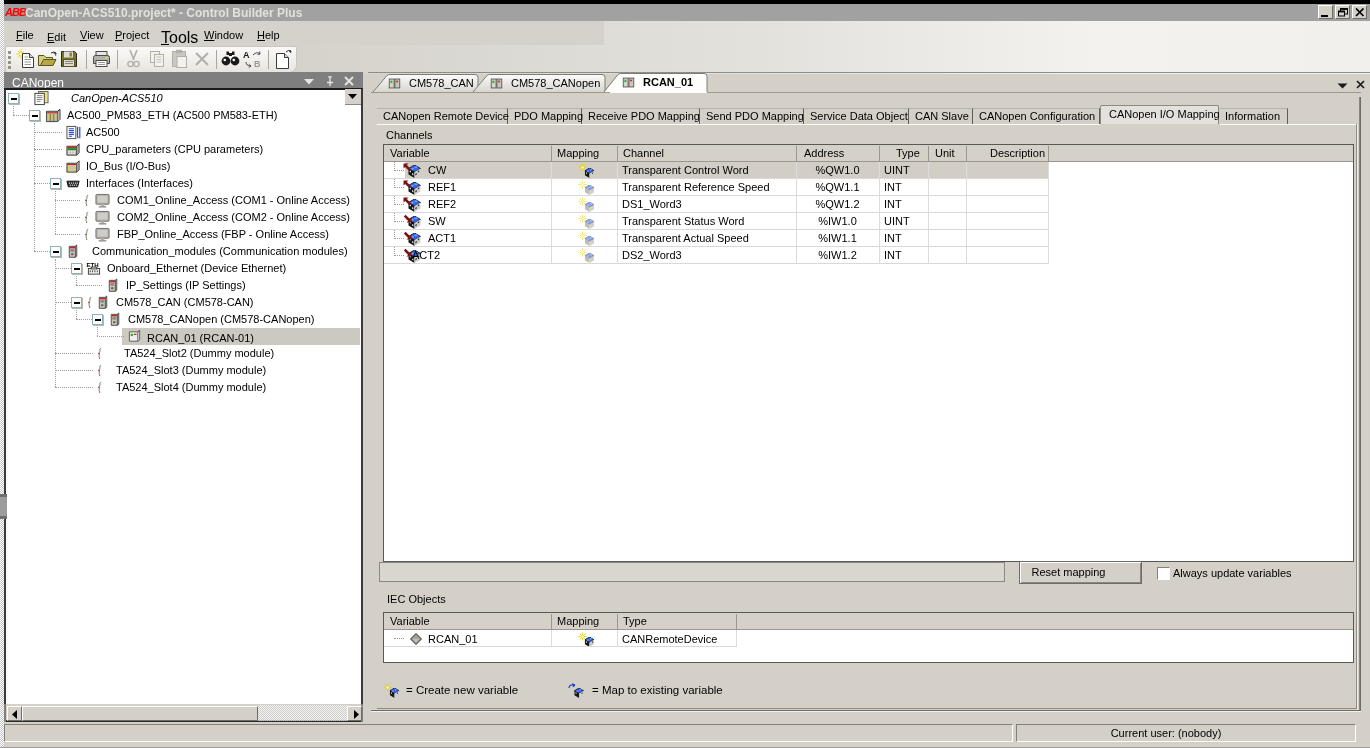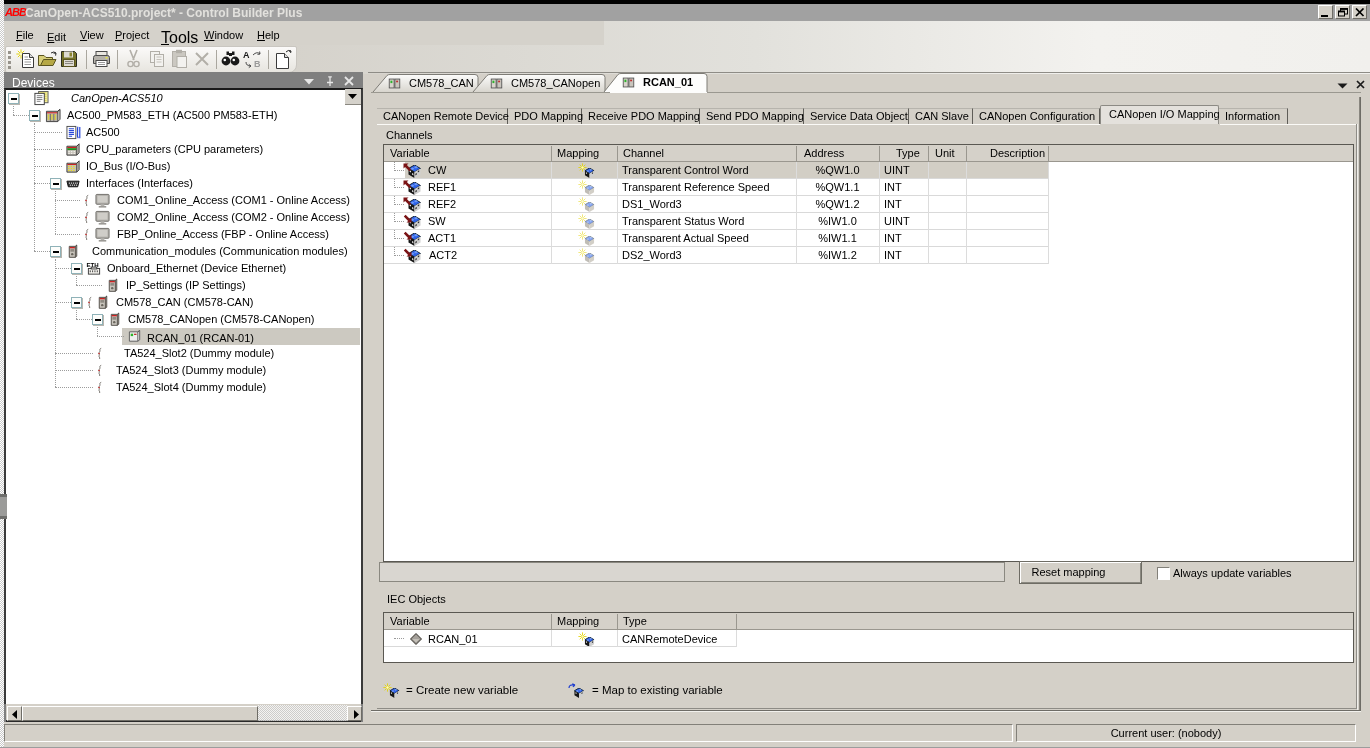--- a/index.html
+++ b/index.html
@@ -259,21 +259,21 @@
  <path d="M10 6 Q14 2 17 5 M17 5 L16.6 2.5 M17 5 L14.5 5.4" stroke="#4a4a4a" fill="none"></path>
     </svg>
     <svg class="abs" style="left:275px;top:3px" width="18" height="20">
  <path d="M1.5 4.5 H9.5 L13.5 8.5 V19.5 H1.5 Z" fill="#fff" stroke="#3a3a3a"></path>
  <path d="M9.5 4.5 V8.5 H13.5" fill="#d9d9d9" stroke="#3a3a3a"></path>
  <path d="M11 3 Q13 0.5 16 2 M16 2 L14 2.2 M16 2 L15.6 4" stroke="#2a2a2a" fill="none"></path>
     </svg>
   </div>
 
 <div class="abs" style="left:4px;top:72px;width:359px;height:650px;background:#7f7f7f"></div>
-<div class="abs" style="left:12px;top:76px;color:#fff;font-size:12px">Devices</div>
+<div class="abs" style="left:12px;top:76px;color:#fff;font-size:12px">CANopen</div>
 <div id="devhdricons">
     <svg class="abs" style="left:303px;top:78px" width="12" height="7">
       <path d="M1 1 H11 L6 6.5 Z" fill="#e6e6e6"></path>
     </svg>
     <svg class="abs" style="left:325px;top:76px" width="10" height="11">
       <path d="M5 0.8 V6.5 M2 6.5 H8 M5 6.5 V10 M3.2 0.8 H6.8" stroke="#e6e6e6" stroke-width="1.3" fill="none"></path>
     </svg>
     <svg class="abs" style="left:344px;top:76px" width="10" height="10">
       <path d="M1 1 L9 9 M9 1 L1 9" stroke="#e6e6e6" stroke-width="1.8"></path>
     </svg>
@@ -491,21 +491,21 @@
       <use href="#cube" width="13" height="13"></use>
     </svg><svg class="abs" style="left:403px;top:231px" width="9" height="9">
       <path d="M8.5 8.5 H3.5 L5.1 6.9 L0.8 2.6 L2.6 0.8 L6.9 5.1 L8.5 3.5 Z" fill="#7b1416"></path>
     </svg><div class="abs" style="left:428px;top:232px">ACT1</div><svg class="abs" style="left:578px;top:231px" width="17" height="15" opacity="0.62">
       <use href="#star" width="9" height="9"></use>
       <use href="#cubesm" x="6" y="5" width="11" height="10"></use>
     </svg><div class="abs" style="left:622px;top:232px;white-space:nowrap">Transparent Actual Speed</div><div class="abs" style="left:796px;top:232px;width:83px;text-align:center">%IW1.1</div><div class="abs" style="left:884px;top:232px">INT</div><div class="abs" style="left:384px;top:246px;width:664px;height:1px;background:#d9d9d9"></div><div class="abs" style="left:394px;top:247px;width:10px;height:9px;border-left:1px dotted #9a9a9a;border-bottom:1px dotted #9a9a9a"></div><svg class="abs" style="left:408px;top:250px" width="13" height="13" viewBox="0 0 13 13">
       <use href="#cube" width="13" height="13"></use>
     </svg><svg class="abs" style="left:403px;top:248px" width="9" height="9">
       <path d="M8.5 8.5 H3.5 L5.1 6.9 L0.8 2.6 L2.6 0.8 L6.9 5.1 L8.5 3.5 Z" fill="#7b1416"></path>
-    </svg><div class="abs" style="left:429px;top:249px">ACT2</div><svg class="abs" style="left:578px;top:248px" width="17" height="15" opacity="0.62">
+    </svg><div class="abs" style="left:412px;top:249px">ACT2</div><svg class="abs" style="left:578px;top:248px" width="17" height="15" opacity="0.62">
       <use href="#star" width="9" height="9"></use>
       <use href="#cubesm" x="6" y="5" width="11" height="10"></use>
     </svg><div class="abs" style="left:622px;top:249px;white-space:nowrap">DS2_Word3</div><div class="abs" style="left:796px;top:249px;width:83px;text-align:center">%IW1.2</div><div class="abs" style="left:884px;top:249px">INT</div><div class="abs" style="left:384px;top:263px;width:664px;height:1px;background:#d9d9d9"></div><div class="abs" style="left:551px;top:162px;width:1px;height:102px;background:#dcdcdc"></div><div class="abs" style="left:617px;top:162px;width:1px;height:102px;background:#dcdcdc"></div><div class="abs" style="left:796px;top:162px;width:1px;height:102px;background:#dcdcdc"></div><div class="abs" style="left:879px;top:162px;width:1px;height:102px;background:#dcdcdc"></div><div class="abs" style="left:928px;top:162px;width:1px;height:102px;background:#dcdcdc"></div><div class="abs" style="left:966px;top:162px;width:1px;height:102px;background:#dcdcdc"></div><div class="abs" style="left:1048px;top:162px;width:1px;height:102px;background:#dcdcdc"></div><div class="abs" style="left:379px;top:562px;width:626px;height:20px;border:1px solid #8a8880;background:#d9d6d0"></div><div class="abs" style="left:1019px;top:561px;width:123px;height:23px;background:#d4d0c8;border:1px solid #6e6c64;box-shadow:inset 1px 1px 0 #fff,inset -1px -1px 0 #8a8880">
       <div class="abs" style="left:0;top:4px;width:97px;text-align:center">Reset mapping</div>
     </div><div class="abs sunk" style="left:1157px;top:567px;width:13px;height:13px;background:#fff"></div><div class="abs" style="left:1173px;top:567px;white-space:nowrap">Always update variables</div><div class="abs" style="left:387px;top:593px">IEC Objects</div><div class="abs" style="left:383px;top:612px;width:971px;height:51px;background:#fff;border:1px solid #5a5852"></div><div class="abs" style="left:384px;top:613px;width:969px;height:17px;background:#d5d1c9;border-bottom:1px solid #9a978f"></div><div class="abs" style="left:551px;top:614px;width:1px;height:15px;background:#9a978f"></div><div class="abs" style="left:617px;top:614px;width:1px;height:15px;background:#9a978f"></div><div class="abs" style="left:736px;top:614px;width:1px;height:15px;background:#9a978f"></div><div class="abs" style="left:390px;top:615px;white-space:nowrap">Variable</div><div class="abs" style="left:557px;top:615px;white-space:nowrap">Mapping</div><div class="abs" style="left:623px;top:615px;white-space:nowrap">Type</div><div class="abs" style="left:394px;top:638px;width:10px;height:1px;border-bottom:1px dotted #9a9a9a"></div><svg class="abs" style="left:410px;top:633px" width="12" height="12">
       <polygon points="6,0.5 11.5,6 6,11.5 0.5,6" fill="#8f8b85" stroke="#3e3a34"></polygon>
       <polygon points="6,2.2 9.8,6 6,9.8 2.2,6" fill="#c5c1b9"></polygon>
       <polygon points="6,2.2 9.8,6 6,6 2.2,6" fill="#a5a19b"></polygon>
     </svg><div class="abs" style="left:428px;top:633px">RCAN_01</div><svg class="abs" style="left:578px;top:632px" width="17" height="15">
       <use href="#star" width="9" height="9"></use>

